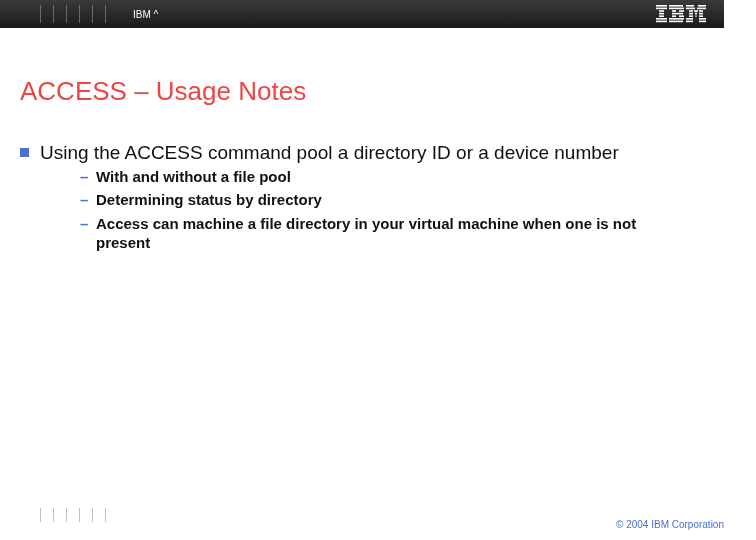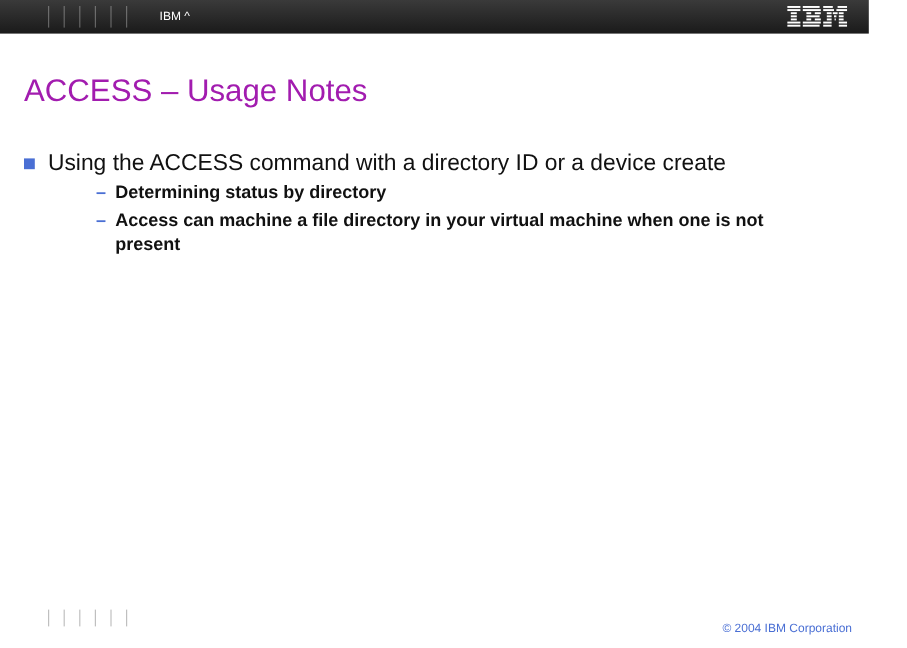--- a/index.html
+++ b/index.html
@@ -33,24 +33,24 @@
   }
   .header-ibm-logo {
     position: absolute;
     right: 18px;
     top: 5px;
   }
   .header-ibm-logo svg { display: block; }
 
   
   .title {
-    color: #a21caf;
+    color: #ef4444;
     font-size: 26px;
     font-weight: 400;
-    margin: 32px 0 0 20px;
+    margin: 48px 0 0 20px;
   }
 
   
   .body { margin-top: 34px; padding-left: 20px; padding-right: 30px; }
   .bullet-l1 {
     position: relative;
     color: #111;
     font-size: 19px;
     line-height: 1.25;
     padding-left: 20px;
@@ -95,21 +95,21 @@
     align-items: center;
     height: 14px;
   }
   .footer-ticks .ftick {
     width: 1px;
     height: 14px;
     background: rgba(0,0,0,0.25);
   }
   .copyright {
     position: absolute;
-    right: 14px;
+    right: 0;
     bottom: 10px;
     font-size: 10px;
     color: #4a6fd4;
   }
 </style>
 </head>
 <body>
 
 <div class="slide">
 
@@ -165,21 +165,24 @@
         </g>
       </svg>
     </div>
   </div>
 
   <div class="title">ACCESS – Usage Notes</div>
 
   <div class="body">
 
     <div class="bullet-l1">
-      <span>Using the ACCESS command with a directory ID or a device create</span>
+      <span>Using the ACCESS command pool a directory ID or a device number</span>
+    </div>
+    <div class="bullet-l2">
+      <span>With and without a file pool</span>
     </div>
 
     <div class="bullet-l2">
       <span>Determining status by directory</span>
     </div>
 
     <div class="bullet-l2">
       <span>Access can machine a file directory in your virtual machine when one is not present</span>
     </div>
 

